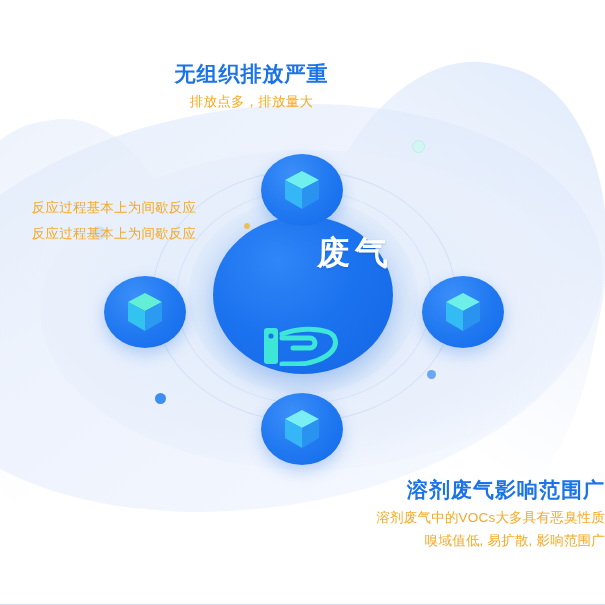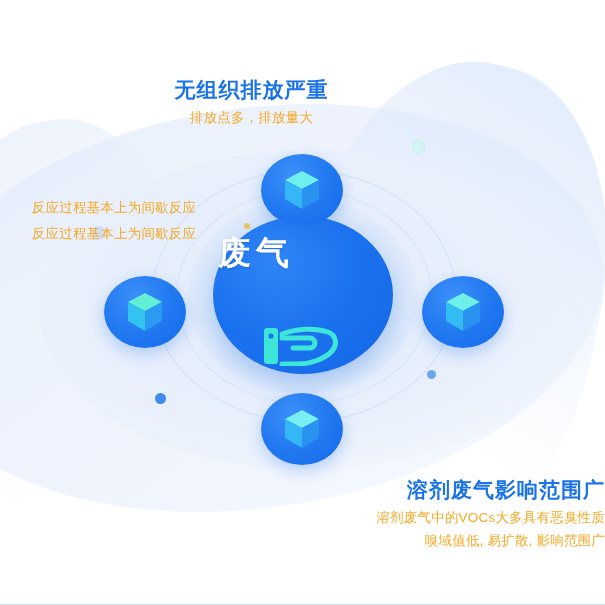--- a/index.html
+++ b/index.html
@@ -141,21 +141,21 @@
     position: absolute;
     left: 213px;
     top: 216px;
     width: 180px;
     height: 158px;
     border-radius: 50%;
     background: radial-gradient(ellipse at 36% 28%, #2f86f7 0%, #1b72ee 48%, #1466e6 100%);
     box-shadow: 0 10px 26px rgba(26,106,226,0.30);
     display: flex;
     flex-direction: column;
-    align-items: flex-start;
+    align-items: flex-end;
     justify-content: flex-start;
     padding-top: 18px;
     box-sizing: border-box;
   }
   .hub-line {
     color: #ffffff;
     font-size: 33px;
     font-weight: bold;
     letter-spacing: 5px;
     line-height: 38px;
@@ -200,21 +200,21 @@
     white-space: nowrap;
   }
   .block .sub {
     color: #f7a925;
     font-size: 13.5px;
     line-height: 19px;
     letter-spacing: 0.2px;
     white-space: nowrap;
   }
 
-  .block-top    { left: 0; top: 76px; width: 503px; text-align: center; }
+  .block-top    { left: 0; top: 60px; width: 503px; text-align: center; }
   .block-bottom { left: 0; top: 476px; width: 605px; text-align: right; }
   .block-left   { left: 8px; top: 191px; width: 212px; text-align: center; }
   .block-right  { left: 398px; top: 191px; width: 200px; text-align: center; }
   .block-top .sub, .block-bottom .sub { margin-top: 4px; }
   .block-left .sub, .block-right .sub { margin-top: 7px; }
 </style>
 </head>
 <body>
 
 <div id="stage">

